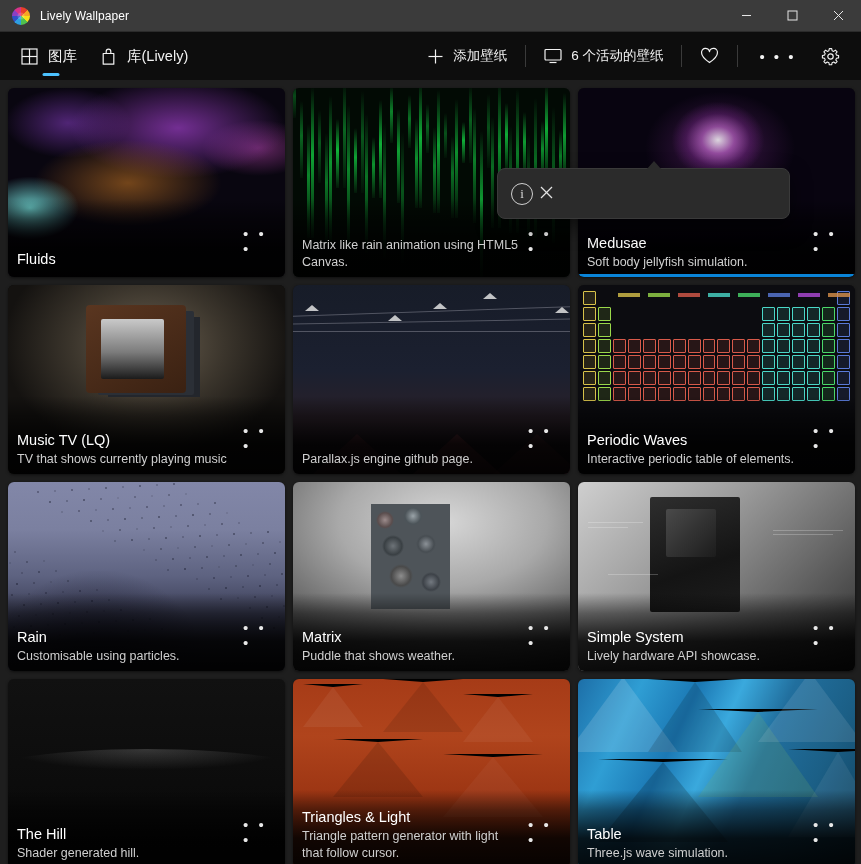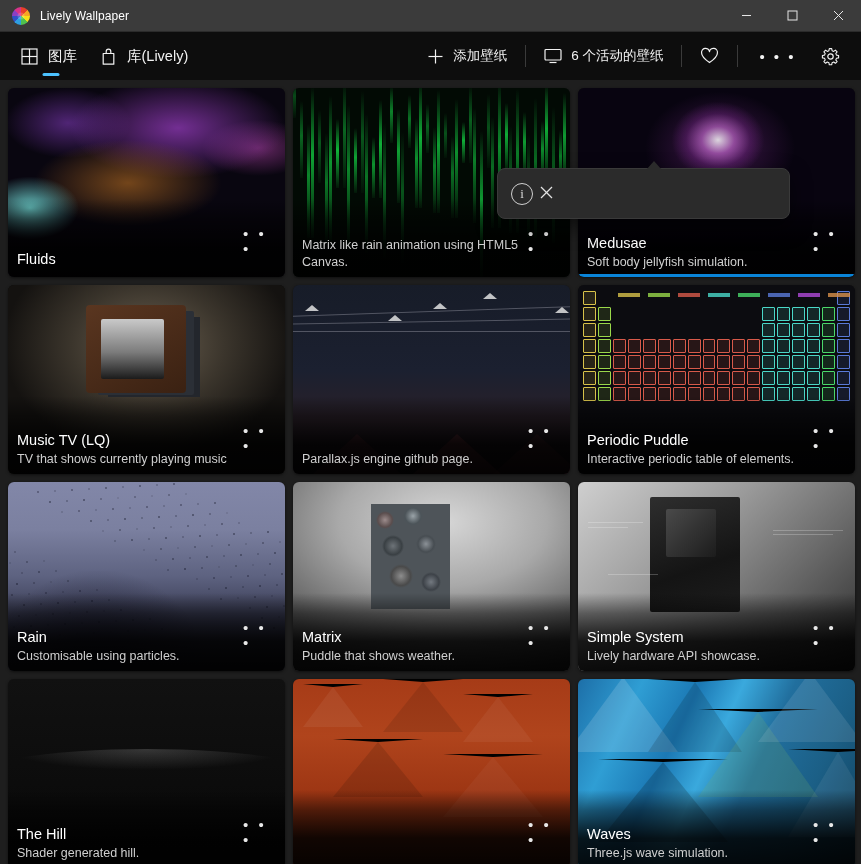--- a/index.html
+++ b/index.html
@@ -745,21 +745,21 @@
             <div style="width: 22px; height: 4px; background: rgb(216, 90, 74); opacity: 0.8;"></div>
             <div style="width: 22px; height: 4px; background: rgb(74, 216, 200); opacity: 0.8;"></div>
             <div style="width: 22px; height: 4px; background: rgb(74, 216, 106); opacity: 0.8;"></div>
             <div style="width: 22px; height: 4px; background: rgb(90, 122, 216); opacity: 0.8;"></div>
             <div style="width: 22px; height: 4px; background: rgb(176, 74, 216); opacity: 0.8;"></div>
             <div style="width: 22px; height: 4px; background: rgb(216, 144, 74); opacity: 0.8;"></div>
           </div>
         </div>
         <div class="scrim"></div>
         <div class="meta">
-          <div class="c-title">Periodic Puddle</div>
+          <div class="c-title">Periodic Waves</div>
           <div class="c-desc">Interactive periodic table of elements.</div>
         </div>
         <div class="card-dots">• • •</div>
       </div>
       <div class="card">
         <div class="thumb art-rain">
           <div class="hill"></div>
           <div class="drop" style="left: 0px; top: 0px; opacity: 0.25;"></div>
           <div class="drop" style="left: 53px; top: 29px; opacity: 0.36;"></div>
           <div class="drop" style="left: 106px; top: 58px; opacity: 0.47;"></div>
@@ -958,34 +958,38 @@
       </div>
       <div class="card">
         <div class="thumb art-triangles">
           <div class="tri" style="left: 10px; top: 5px; border-left: 30px solid transparent; border-right: 30px solid transparent; border-bottom: 40px solid rgba(255, 255, 255, 0.06);"></div>
           <div class="tri" style="left: 90px; top: 0px; border-left: 40px solid transparent; border-right: 40px solid transparent; border-bottom: 50px solid rgba(0, 0, 0, 0.1);"></div>
           <div class="tri" style="left: 170px; top: 15px; border-left: 35px solid transparent; border-right: 35px solid transparent; border-bottom: 45px solid rgba(255, 255, 255, 0.05);"></div>
           <div class="tri" style="left: 40px; top: 60px; border-left: 45px solid transparent; border-right: 45px solid transparent; border-bottom: 55px solid rgba(0, 0, 0, 0.12);"></div>
           <div class="tri" style="left: 150px; top: 75px; border-left: 50px solid transparent; border-right: 50px solid transparent; border-bottom: 60px solid rgba(255, 255, 255, 0.04);"></div>
         </div>
         <div class="scrim"></div>
+        <div class="meta">
+          <div class="c-title">Triangles &amp; Light</div>
+          <div class="c-desc">Triangle pattern generator with light that follow cursor.</div>
+        </div>
         <div class="card-dots">• • •</div>
       </div>
       <div class="card">
         <div class="thumb art-waves">
           <div class="wtri" style="left: -10px; top: -5px; border-left: 55px solid transparent; border-right: 55px solid transparent; border-bottom: 75px solid rgba(255, 255, 255, 0.14);"></div>
           <div class="wtri" style="left: 70px; top: 0px; border-left: 47.5px solid transparent; border-right: 47.5px solid transparent; border-bottom: 70px solid rgba(0, 0, 0, 0.14);"></div>
           <div class="wtri" style="left: 120px; top: 30px; border-left: 60px solid transparent; border-right: 60px solid transparent; border-bottom: 85px solid rgba(110, 170, 110, 0.22);"></div>
           <div class="wtri" style="left: 180px; top: -10px; border-left: 52.5px solid transparent; border-right: 52.5px solid transparent; border-bottom: 70px solid rgba(255, 255, 255, 0.1);"></div>
           <div class="wtri" style="left: 20px; top: 80px; border-left: 65px solid transparent; border-right: 65px solid transparent; border-bottom: 80px solid rgba(0, 0, 0, 0.18);"></div>
           <div class="wtri" style="left: 210px; top: 70px; border-left: 50px solid transparent; border-right: 50px solid transparent; border-bottom: 85px solid rgba(255, 255, 255, 0.07);"></div>
         </div>
         <div class="scrim"></div>
         <div class="meta">
-          <div class="c-title">Waves</div>
+          <div class="c-title">Table</div>
           <div class="c-desc">Three.js wave simulation.</div>
         </div>
         <div class="card-dots">• • •</div>
       </div>
     </div>
 
   <div class="teachingtip">
     <div class="tip-icon">i</div>
     <div class="tip-close">
       <svg width="13" height="13" viewBox="0 0 13 13">

